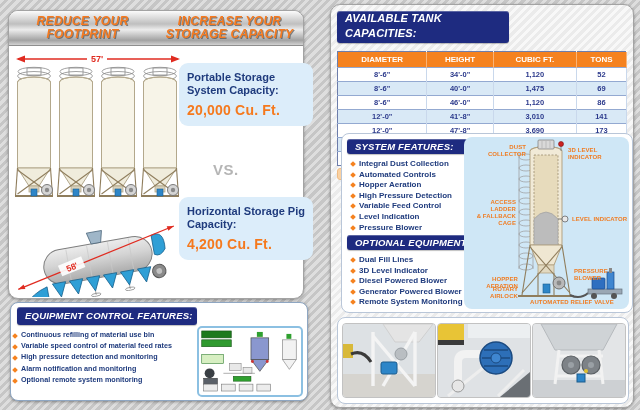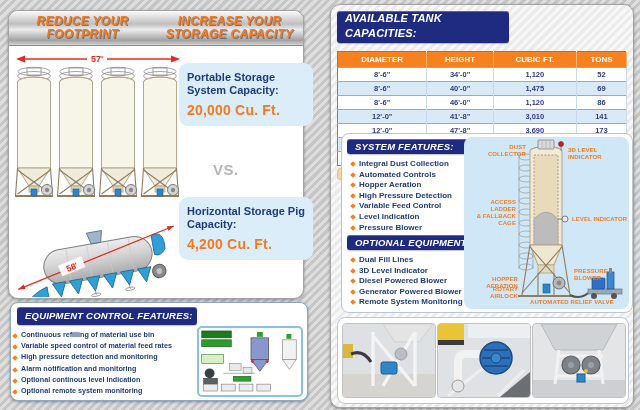--- a/index.html
+++ b/index.html
@@ -173,24 +173,20 @@
       <div class="b-item">
         <span class="bullet"></span>
         <span class="b-text">High pressure detection and monitoring</span>
       </div>
       <div class="b-item">
         <span class="bullet"></span>
         <span class="b-text">Alarm notification and monitoring</span>
       </div>
       <div class="b-item">
         <span class="bullet"></span>
-        <span class="b-text">Optional continous level indication</span>
-      </div>
-      <div class="b-item">
-        <span class="bullet"></span>
         <span class="b-text">Optional remote system monitoring</span>
       </div>
     </div>
   <div class="hmi-frame" style="left:186px;top:23px;width:102px;height:67px;">
     <svg width="100" height="65" viewBox="0 0 100 66">
       <rect x="2" y="3" width="30" height="7" fill="#1d7a1d" stroke="#145214" stroke-width="0.6"></rect>
       <rect x="2" y="12" width="30" height="7" fill="#2f9a2f" stroke="#145214" stroke-width="0.6"></rect>
       <rect x="2" y="27" width="22" height="9" fill="#d7efc2" stroke="#2e7d2e" stroke-width="0.6"></rect>
       <circle cx="10" cy="46" r="5" fill="#3a3f44"></circle>
       <rect x="4" y="51" width="14" height="6" fill="#5a6068" stroke="#333" stroke-width="0.5"></rect>

